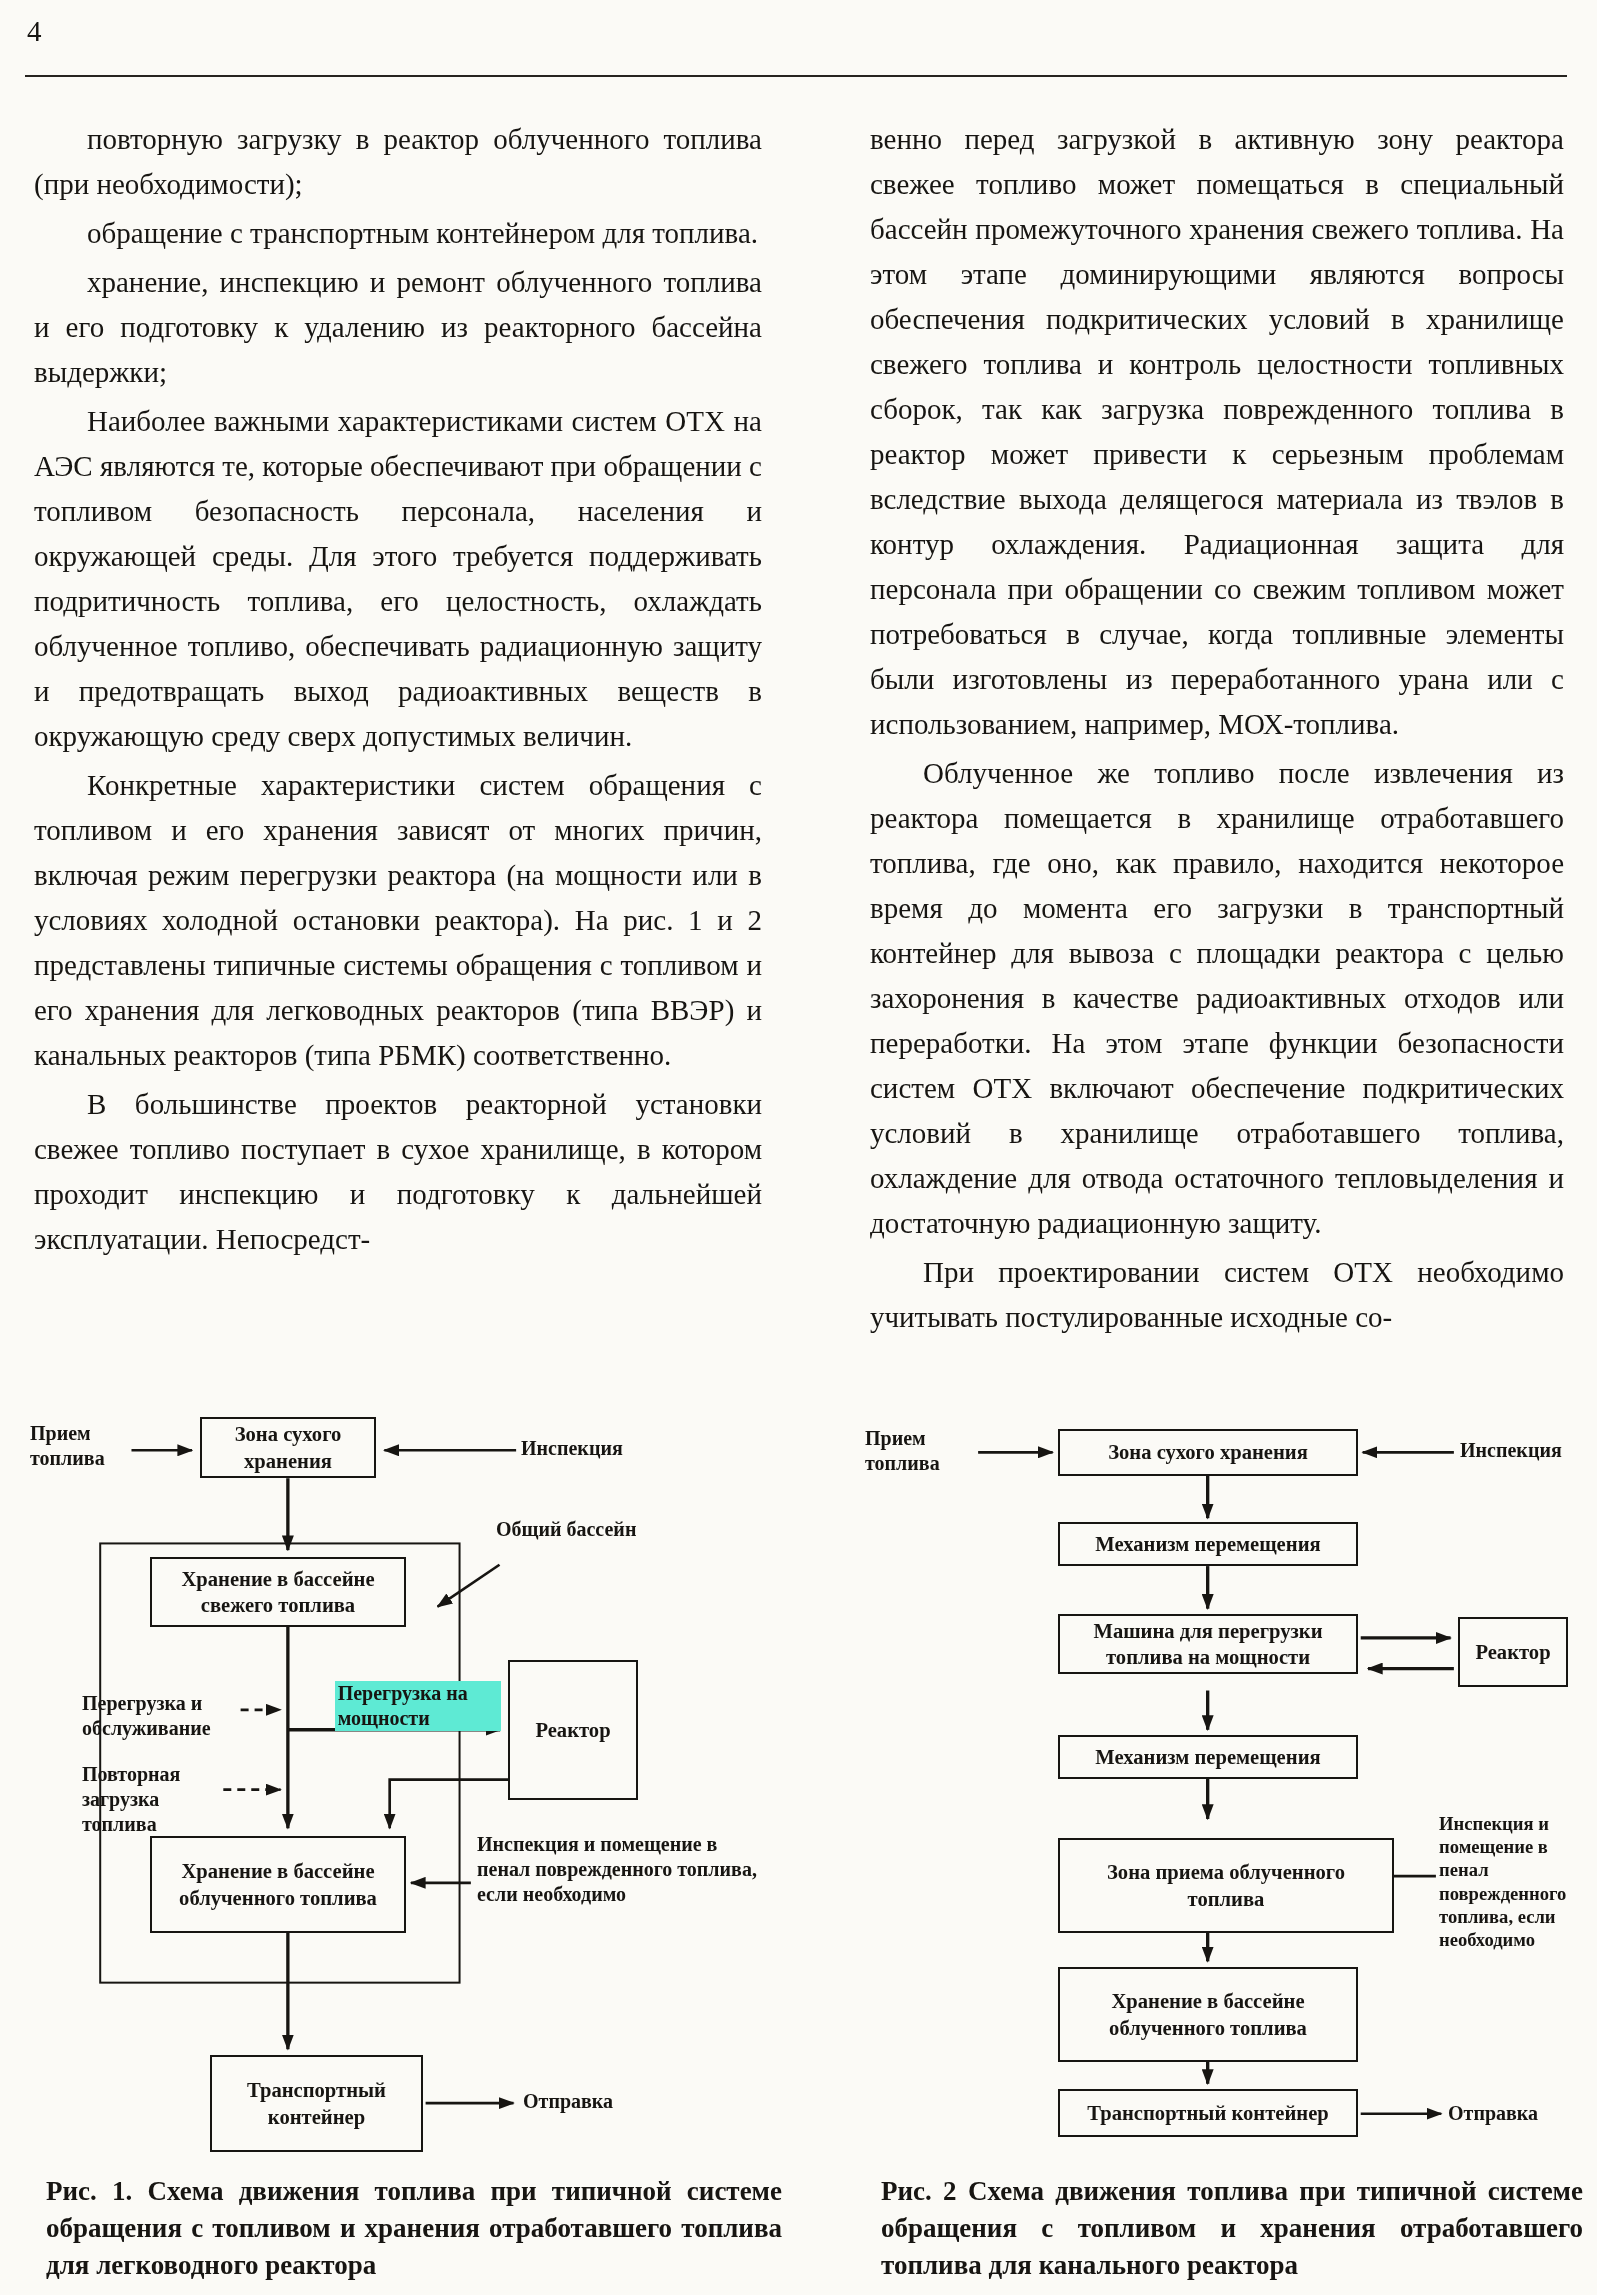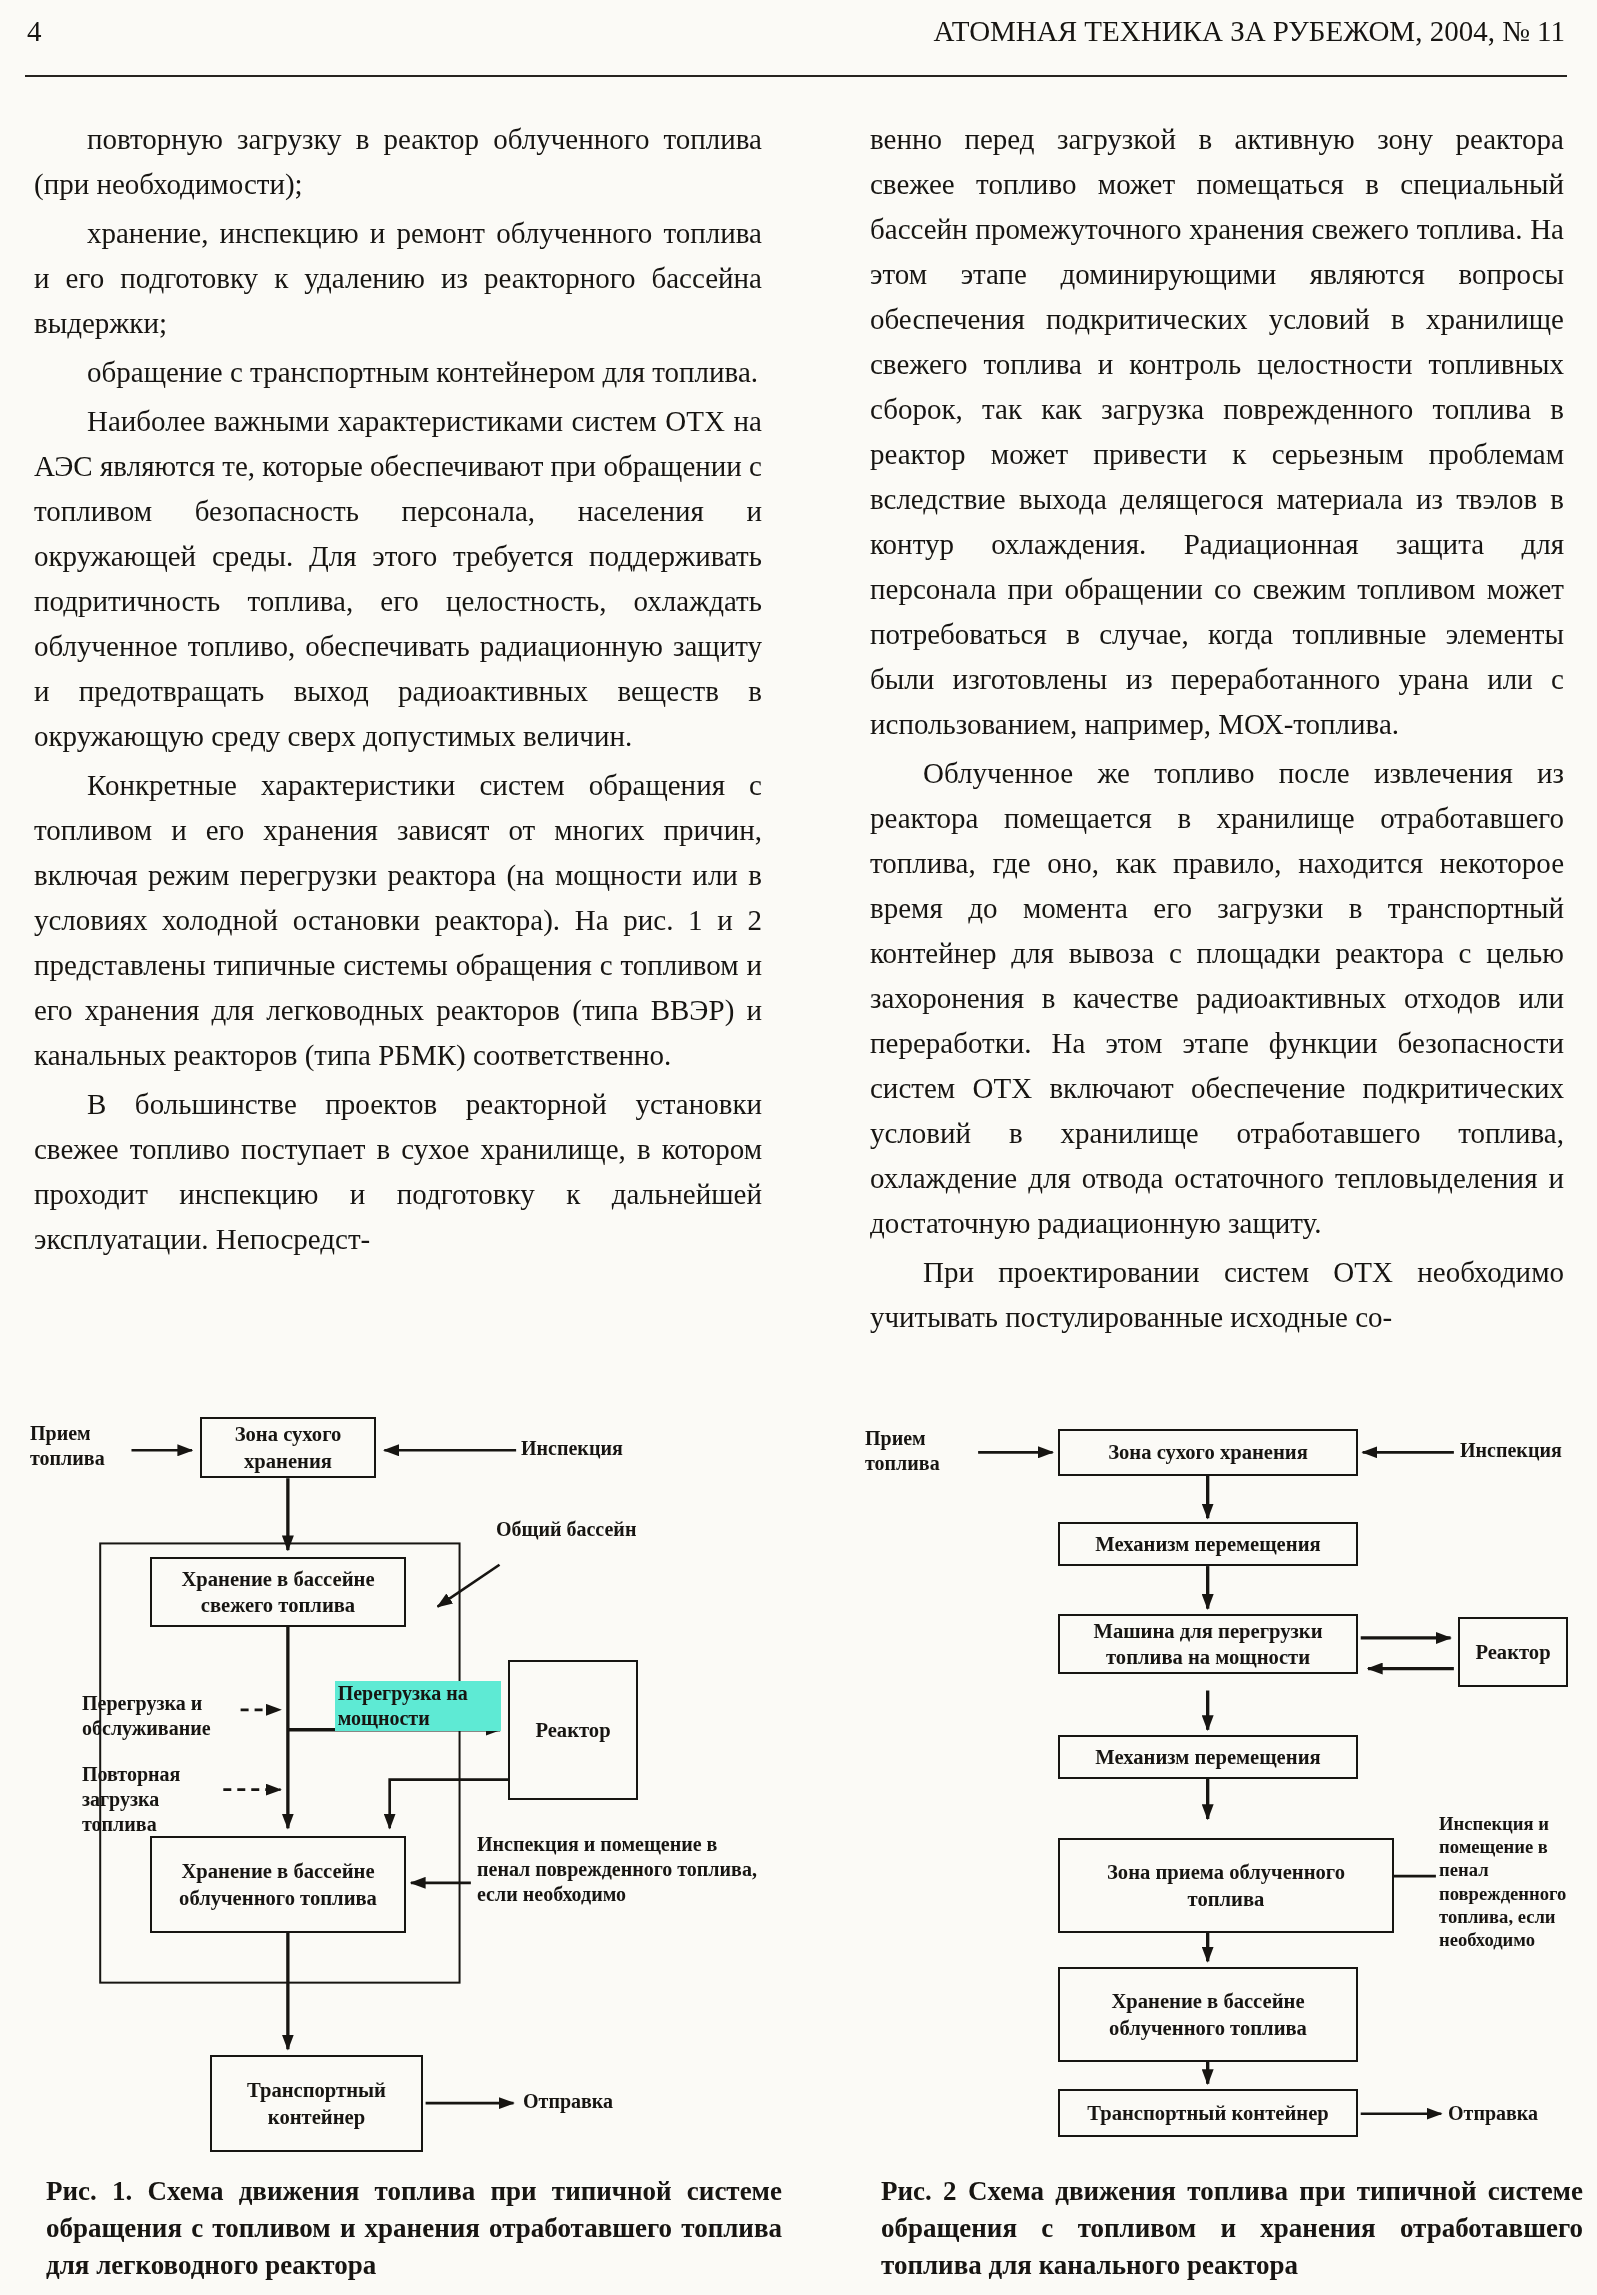--- a/index.html
+++ b/index.html
@@ -24,29 +24,28 @@
   .flabel.bg{background:#5eead4;padding:0 2.7px}
   .caption{position:absolute;margin:16px;font-weight:bold;font-size:27px;line-height:37px;text-align:justify}
 </style>
 </head>
 <body>
 
 <div class="page">
 
   <header class="header">
     <span>4</span>
-    <span>АТОМНАЯ ТЕХНИКА ЗА РУБЕЖОМ, 2004, № 11</span>
   </header>
   <div class="rule"></div>
 
   <div class="columns">
     <div class="col-left">
       <p class="para">повторную загрузку в реактор облученного топлива (при необходимости);</p>
+      <p class="para">обращение с транспортным контейнером для топлива.</p>
       <p class="para">хранение, инспекцию и ремонт облученного топлива и его подготовку к удалению из реакторного бассейна выдержки;</p>
-      <p class="para">обращение с транспортным контейнером для топлива.</p>
       <p class="para">Наиболее важными характеристиками систем ОТХ на АЭС являются те, которые обеспечивают при обращении с топливом безопасность персонала, населения и окружающей среды. Для этого требуется поддерживать подритичность топлива, его целостность, охлаждать облученное топливо, обеспечивать радиационную защиту и предотвращать выход радиоактивных веществ в окружающую среду сверх допустимых величин.</p>
       <p class="para">Конкретные характеристики систем обращения с топливом и его хранения зависят от многих причин, включая режим перегрузки реактора (на мощности или в условиях холодной остановки реактора). На рис. 1 и 2 представлены типичные системы обращения с топливом и его хранения для легководных реакторов (типа ВВЭР) и канальных реакторов (типа РБМК) соответственно.</p>
       <p class="para">В большинстве проектов реакторной установки свежее топливо поступает в сухое хранилище, в котором проходит инспекцию и подготовку к дальнейшей эксплуатации. Непосредст-</p>
     </div>
     <div class="col-right">
       <p class="para no-indent">венно перед загрузкой в активную зону реактора свежее топливо может помещаться в специальный бассейн промежуточного хранения свежего топлива. На этом этапе доминирующими являются вопросы обеспечения подкритических условий в хранилище свежего топлива и контроль целостности топливных сборок, так как загрузка поврежденного топлива в реактор может привести к серьезным проблемам вследствие выхода делящегося материала из твэлов в контур охлаждения. Радиационная защита для персонала при обращении со свежим топливом может потребоваться в случае, когда топливные элементы были изготовлены из переработанного урана или с использованием, например, МОХ-топлива.</p>
       <p class="para">Облученное же топливо после извлечения из реактора помещается в хранилище отработавшего топлива, где оно, как правило, находится некоторое время до момента его загрузки в транспортный контейнер для вывоза с площадки реактора с целью захоронения в качестве радиоактивных отходов или переработки. На этом этапе функции безопасности систем ОТХ включают обеспечение подкритических условий в хранилище отработавшего топлива, охлаждение для отвода остаточного тепловыделения и достаточную радиационную защиту.</p>
       <p class="para">При проектировании систем ОТХ необходимо учитывать постулированные исходные со-</p>
     </div>
   </div>

